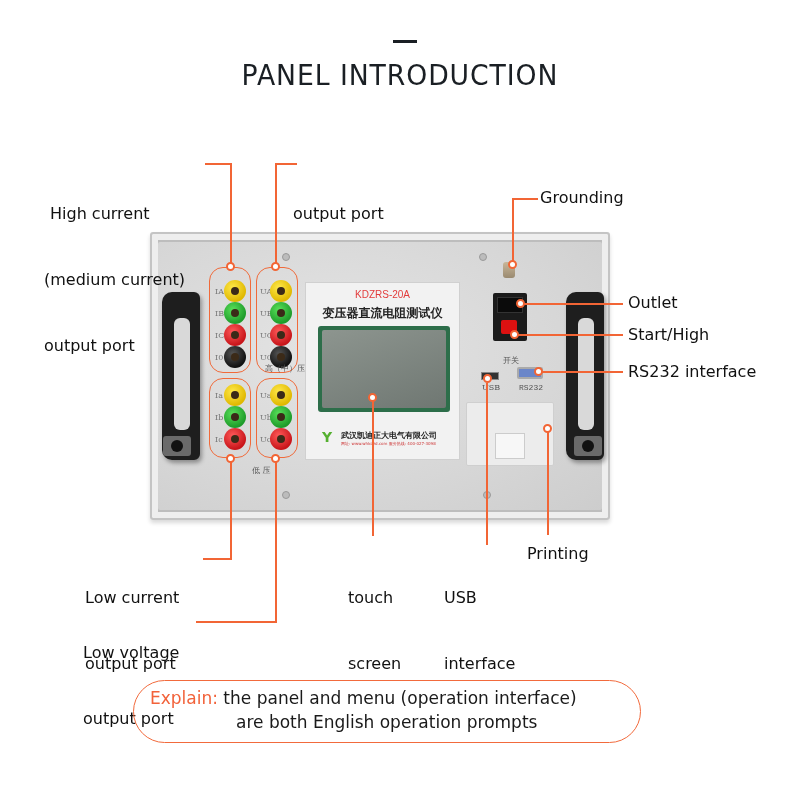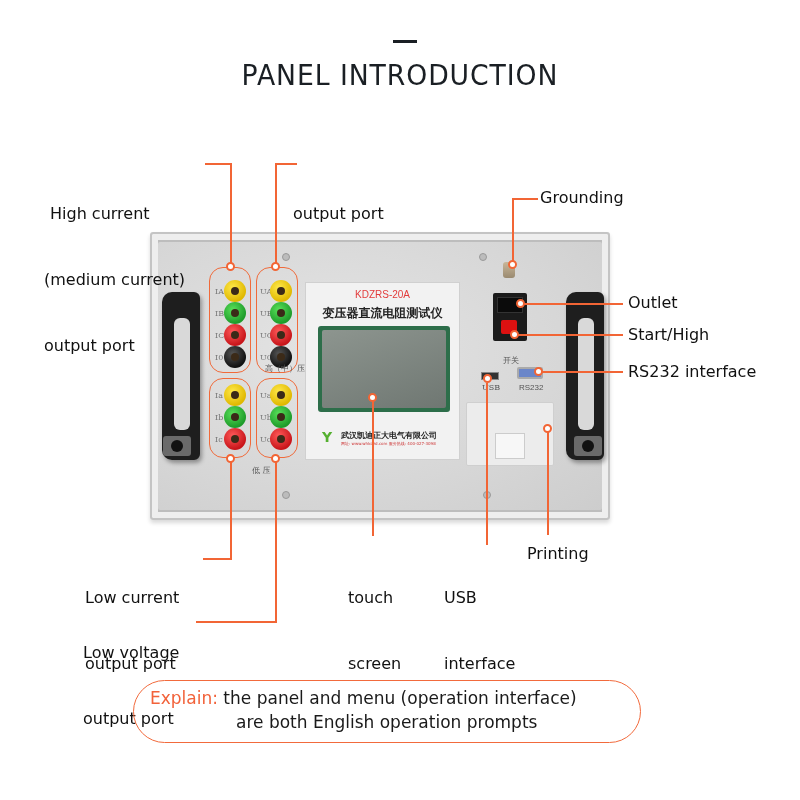--- a/index.html
+++ b/index.html
@@ -132,21 +132,21 @@
 
 <div class="ground"></div>
 <div class="outlet">
   <div class="outlet-in"></div>
   <div class="switch"></div>
 </div>
 <span class="cn-small" style="left:503px;top:355px">开关</span>
 <div class="usb"></div>
 <span class="cn-small" style="left:482px;top:383px;font-family:'DejaVu Serif',serif">USB</span>
 <div class="rs232"></div>
-<span class="cn-small" style="left:519px;top:383px;font-family:Liberation Sans, sans-serif">RS232</span>
+<span class="cn-small" style="left:519px;top:383px;font-family:Liberation Mono, monospace">RS232</span>
 <div class="printer"></div>
 
 <div class="ln" style="left:205px;top:163px;width:27px;height:2px"></div>
 <div class="ln" style="left:230px;top:163px;width:2px;height:104px"></div>
 <div class="dot" style="left:226px;top:262px"></div>
 
 <div class="ln" style="left:275px;top:163px;width:22px;height:2px"></div>
 <div class="ln" style="left:275px;top:163px;width:2px;height:104px"></div>
 <div class="dot" style="left:271px;top:262px"></div>
 

